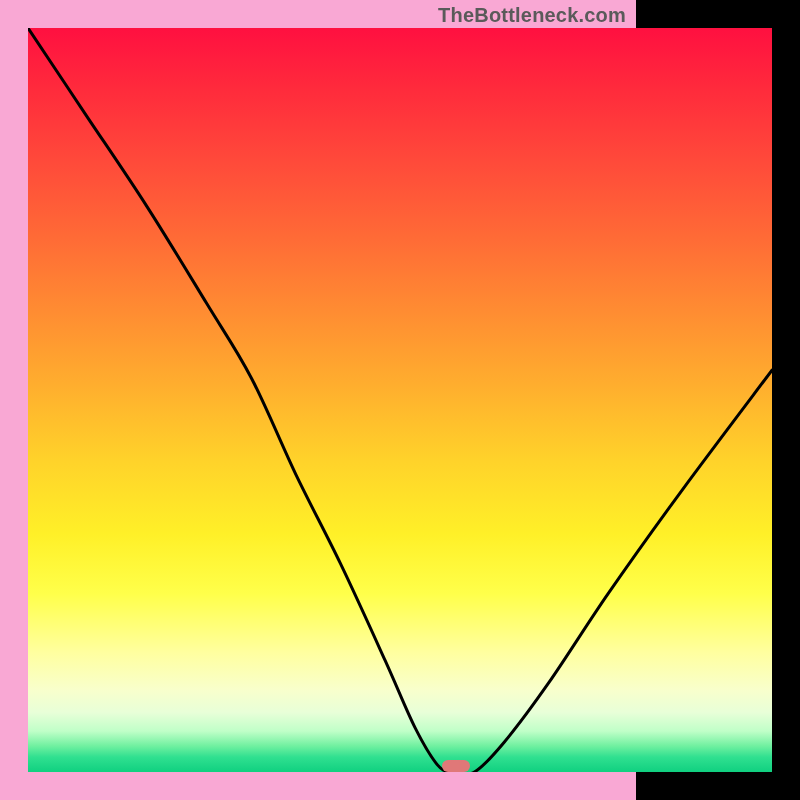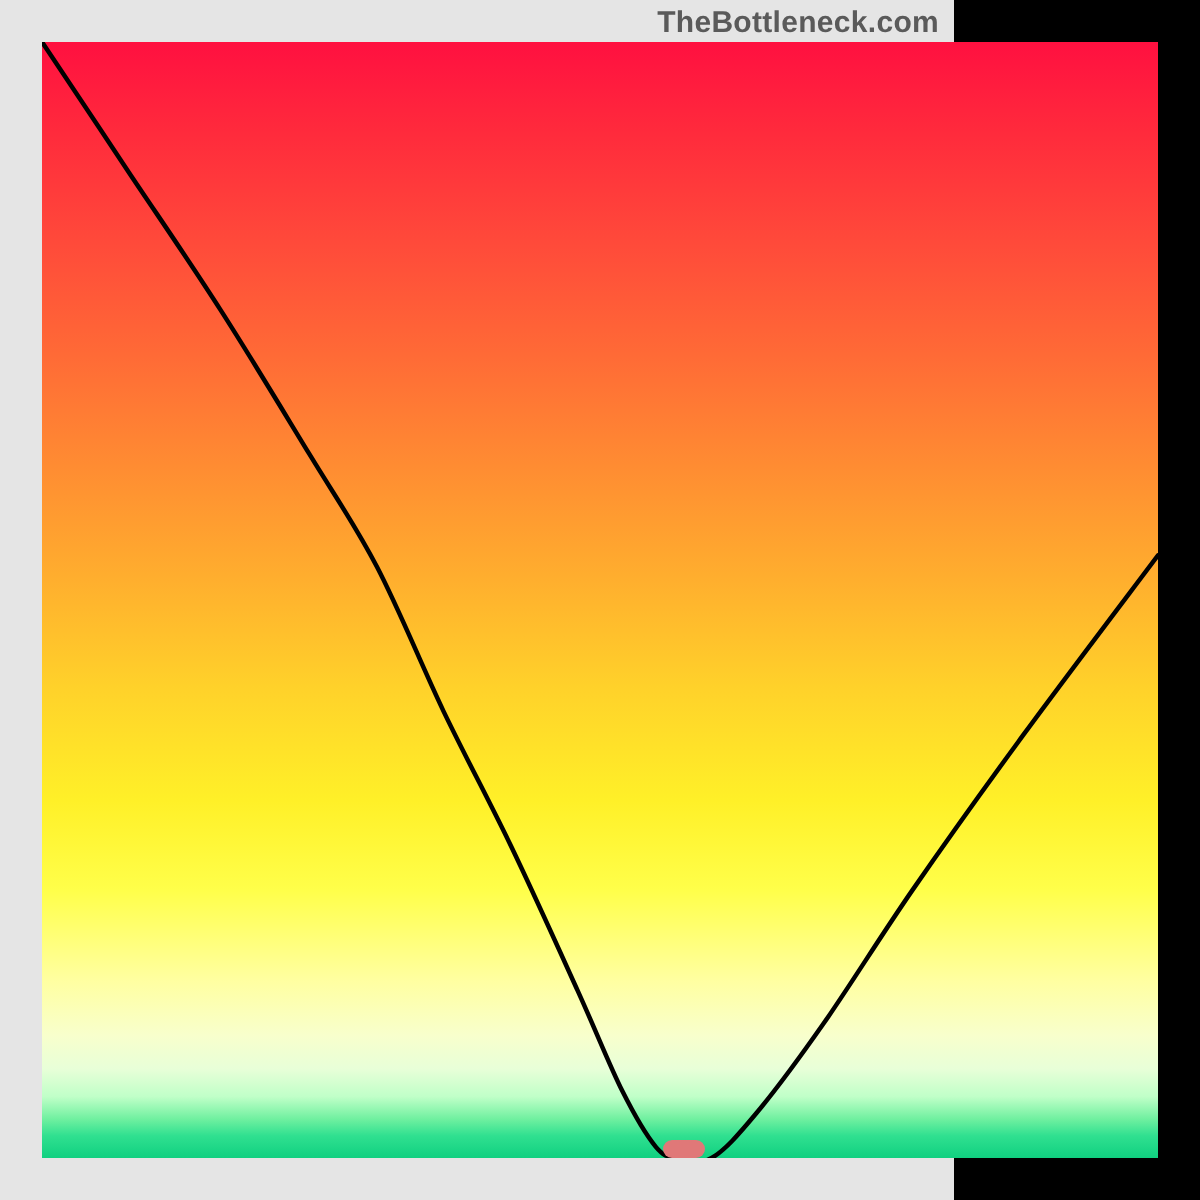--- a/index.html
+++ b/index.html
@@ -8,21 +8,21 @@
     width: 800px;
     height: 800px;
     background: #000;
     overflow: hidden;
     font-family: Arial, Helvetica, sans-serif;
   }
   .frame {
     position: relative;
     width: 636px;
     height: 800px;
-    background: #e5e5e5;
+    background: #f9a8d4;
   }
   .watermark {
     position: absolute;
     top: 4px;
     right: 10px;
     color: #5a5a5a;
     font-size: 20px;
     font-weight: 600;
     letter-spacing: 0.2px;
     z-index: 10;

